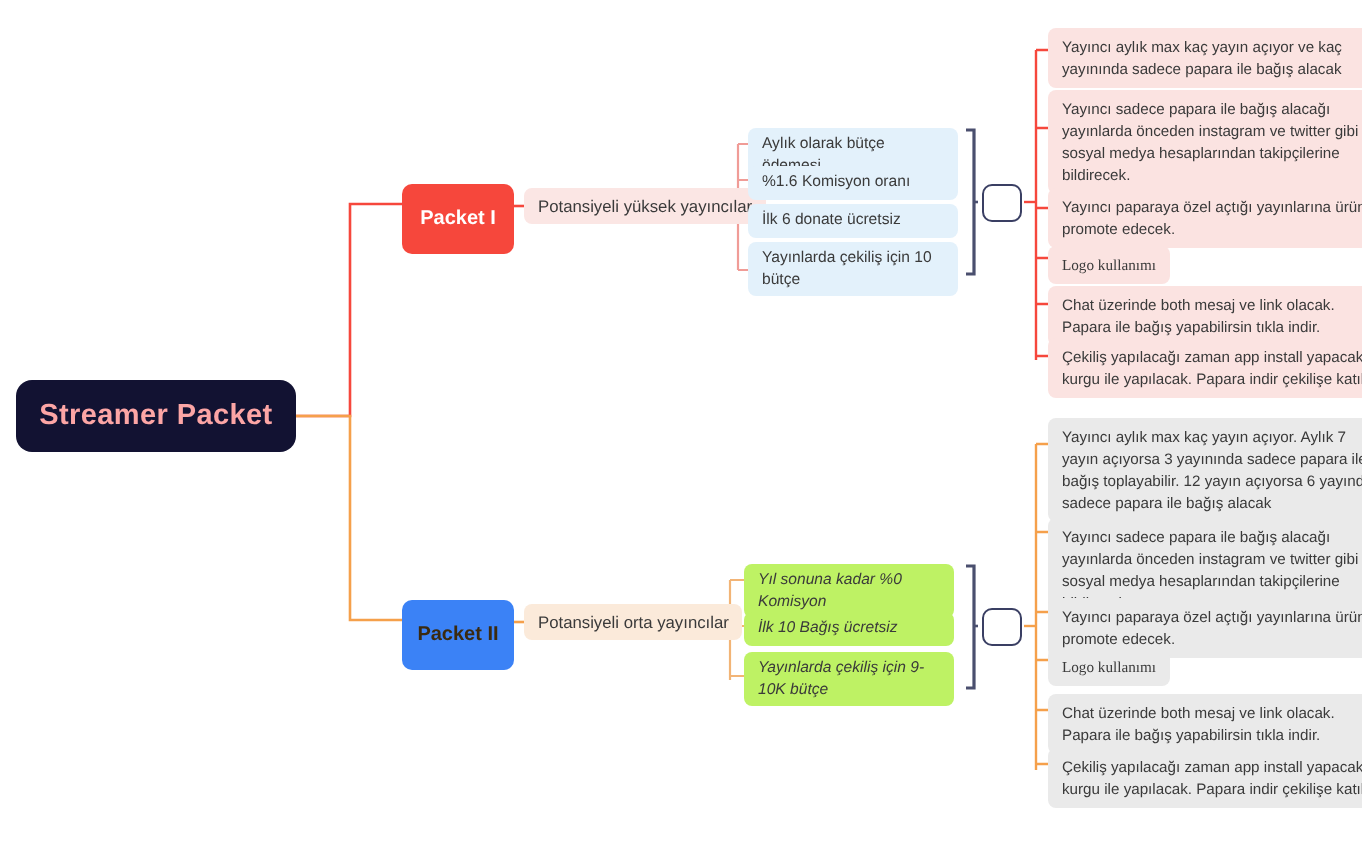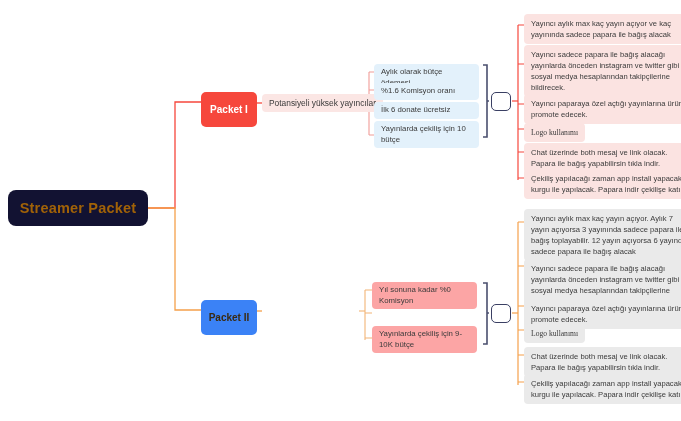--- a/index.html
+++ b/index.html
@@ -21,21 +21,21 @@
     pointer-events: none;
   }
   .node { position: absolute; }
 
   
   .root {
     left: 8px; top: 190px;
     width: 140px; height: 36px;
     background: #121232;
     border-radius: 8px;
-    color: #a16207;
+    color: #fca5a5;
     font-size: 14.5px;
     font-weight: bold;
     display: flex; align-items: center; justify-content: center;
     letter-spacing: .2px;
   }
 
   
   .packet {
     width: 56px; height: 35px;
     border-radius: 5px;
@@ -62,21 +62,21 @@
   
   .lvl3 {
     border-radius: 4px;
     padding: 3px 7px;
     font-size: 7.8px;
     line-height: 1.35;
     color: #3a3a3a;
     width: 105px;
   }
   .lvl3.blue { background: #E3F1FB; }
-  .lvl3.cream { background: #fca5a5; }
+  .lvl3.cream { background: #bef264; font-style: italic; }
 
   
   .collapse-node {
     width: 20px; height: 19px;
     border: 1.6px solid #3a3f63;
     border-radius: 5px;
     background: #ffffff;
   }
 
   
@@ -173,24 +173,30 @@
     <span>Chat üzerinde both mesaj ve link olacak. Papara ile bağış yapabilirsin tıkla indir.</span>
   </div>
   <div class="node detail pink" style="left:524px; top:169px;">
     <span>Çekiliş yapılacağı zaman app install yapacak kurgu ile yapılacak. Papara indir çekilişe katıl.</span>
   </div>
 
   <div class="node packet packet-2">
     <span>Packet II</span>
   </div>
 
+  <div class="node lvl2 lvl2-2">
+    <span>Potansiyeli orta yayıncılar</span>
+  </div>
 
   <div class="node lvl3 cream" style="left:372px; top:282px;">
     <span>Yıl sonuna kadar %0 Komisyon</span>
   </div>
+  <div class="node lvl3 cream" style="left:372px; top:306px;">
+    <span>İlk 10 Bağış ücretsiz</span>
+  </div>
   <div class="node lvl3 cream" style="left:372px; top:326px;">
     <span>Yayınlarda çekiliş için 9-10K bütçe</span>
   </div>
 
   <div class="node collapse-node" style="left:491px; top:304px;"></div>
 
   <div class="node detail gray" style="left:524px; top:209px;">
     <span>Yayıncı aylık max kaç yayın açıyor. Aylık 7 yayın açıyorsa 3 yayınında sadece papara ile bağış toplayabilir. 12 yayın açıyorsa 6 yayında sadece papara ile bağış alacak</span>
   </div>
   <div class="node detail gray" style="left:524px; top:259px;">

